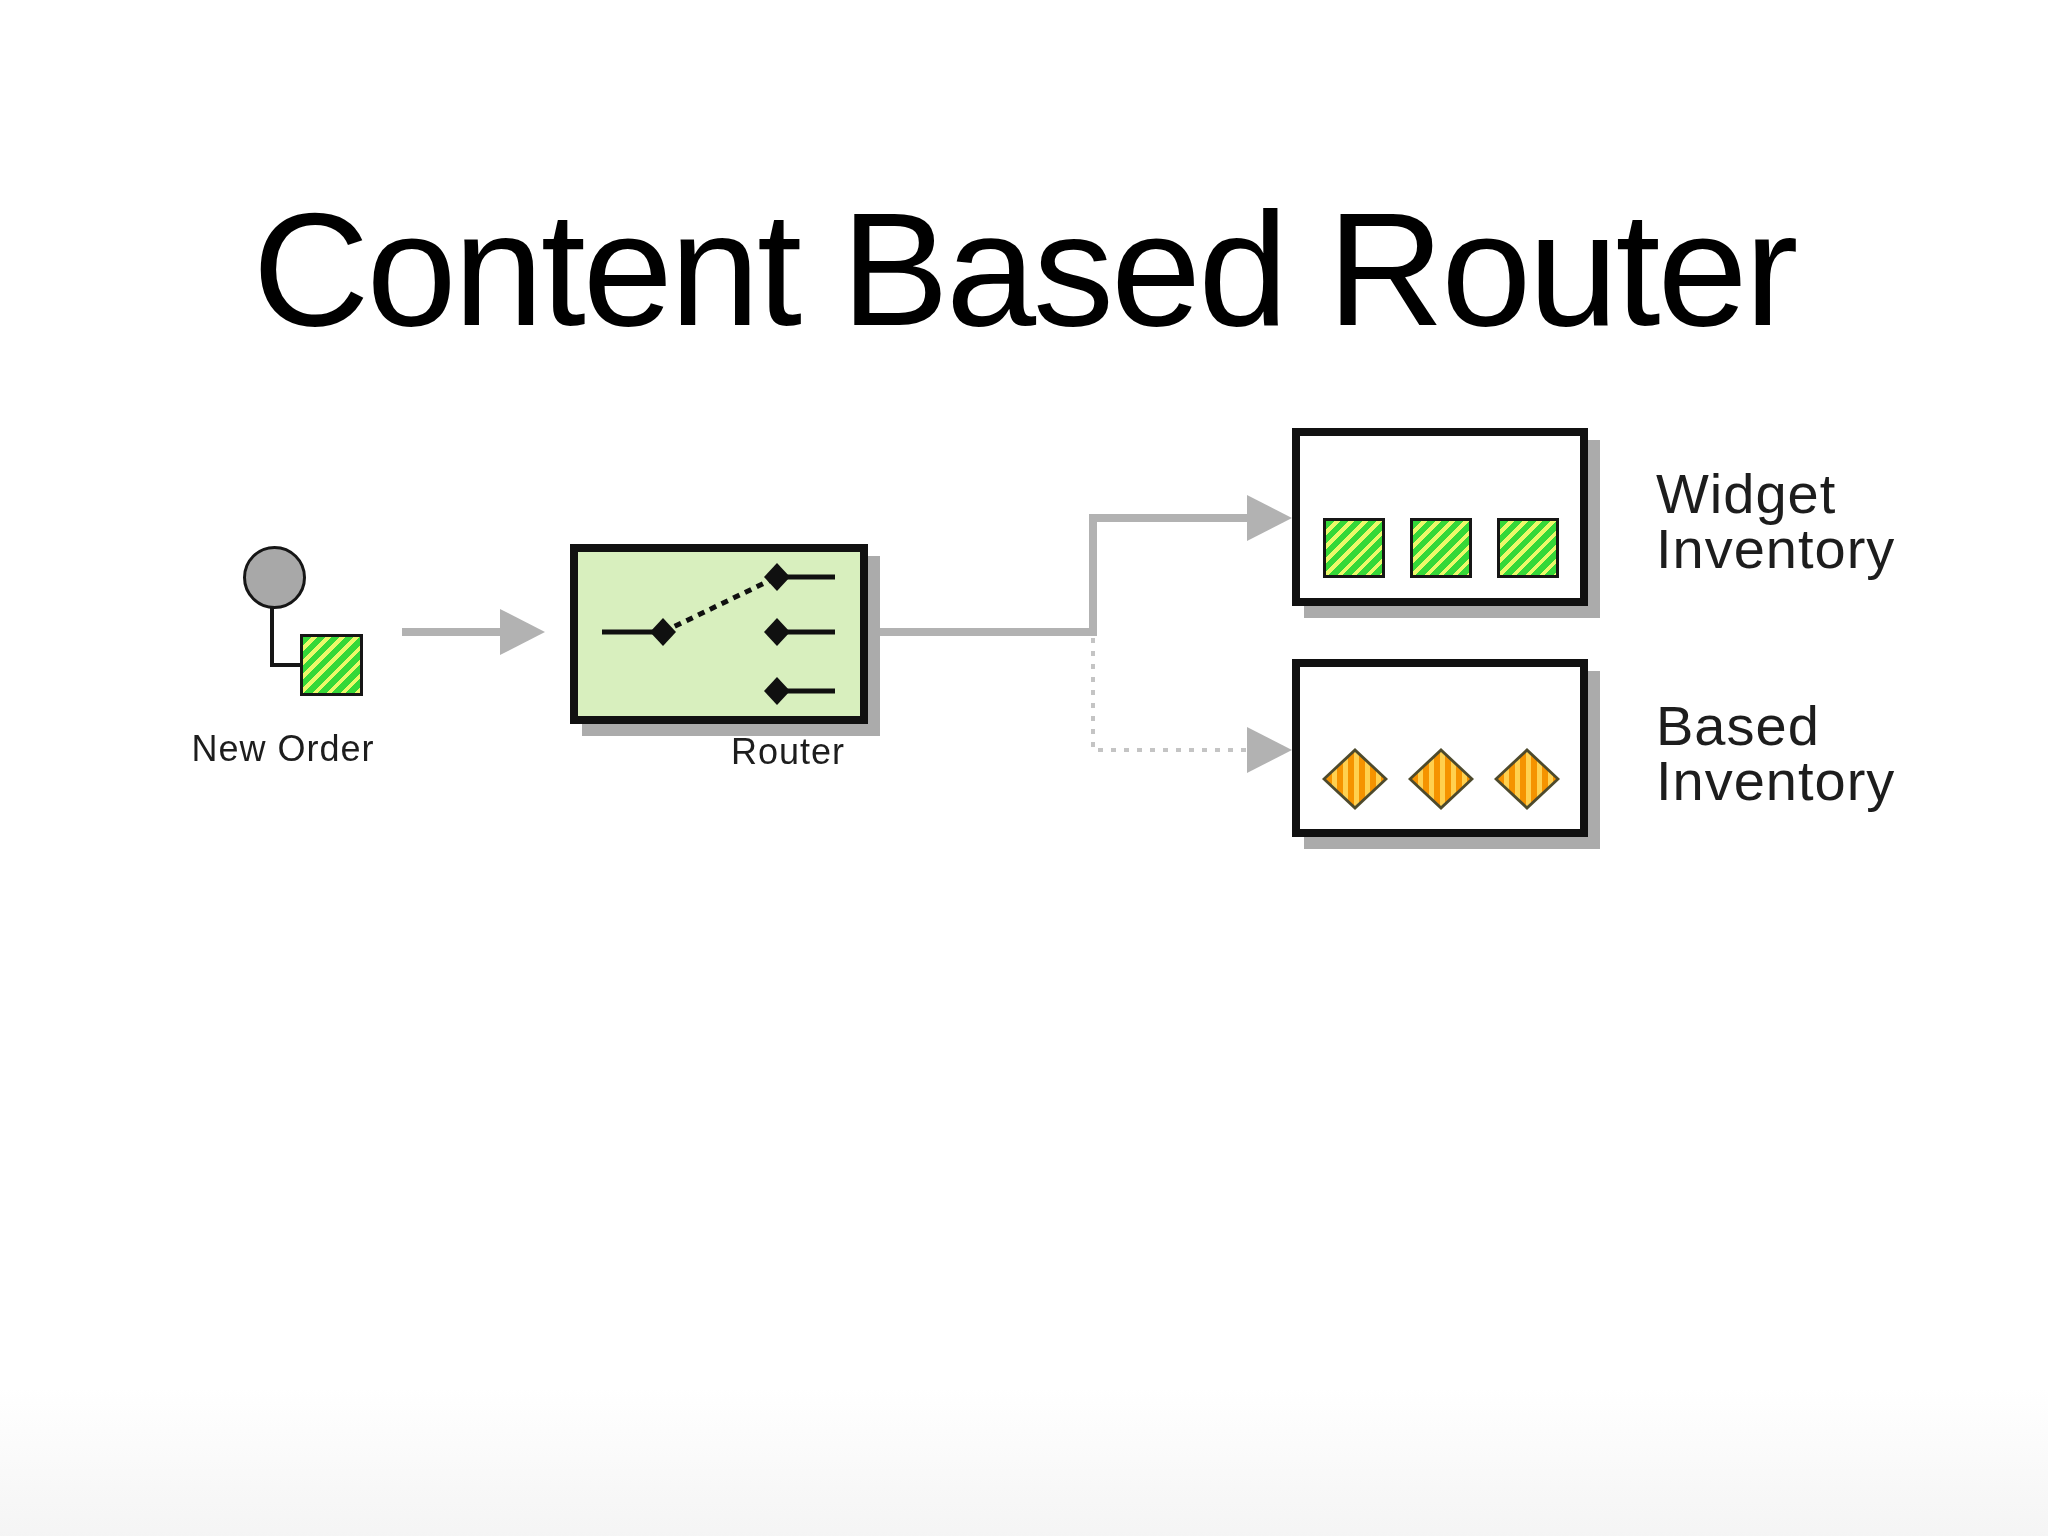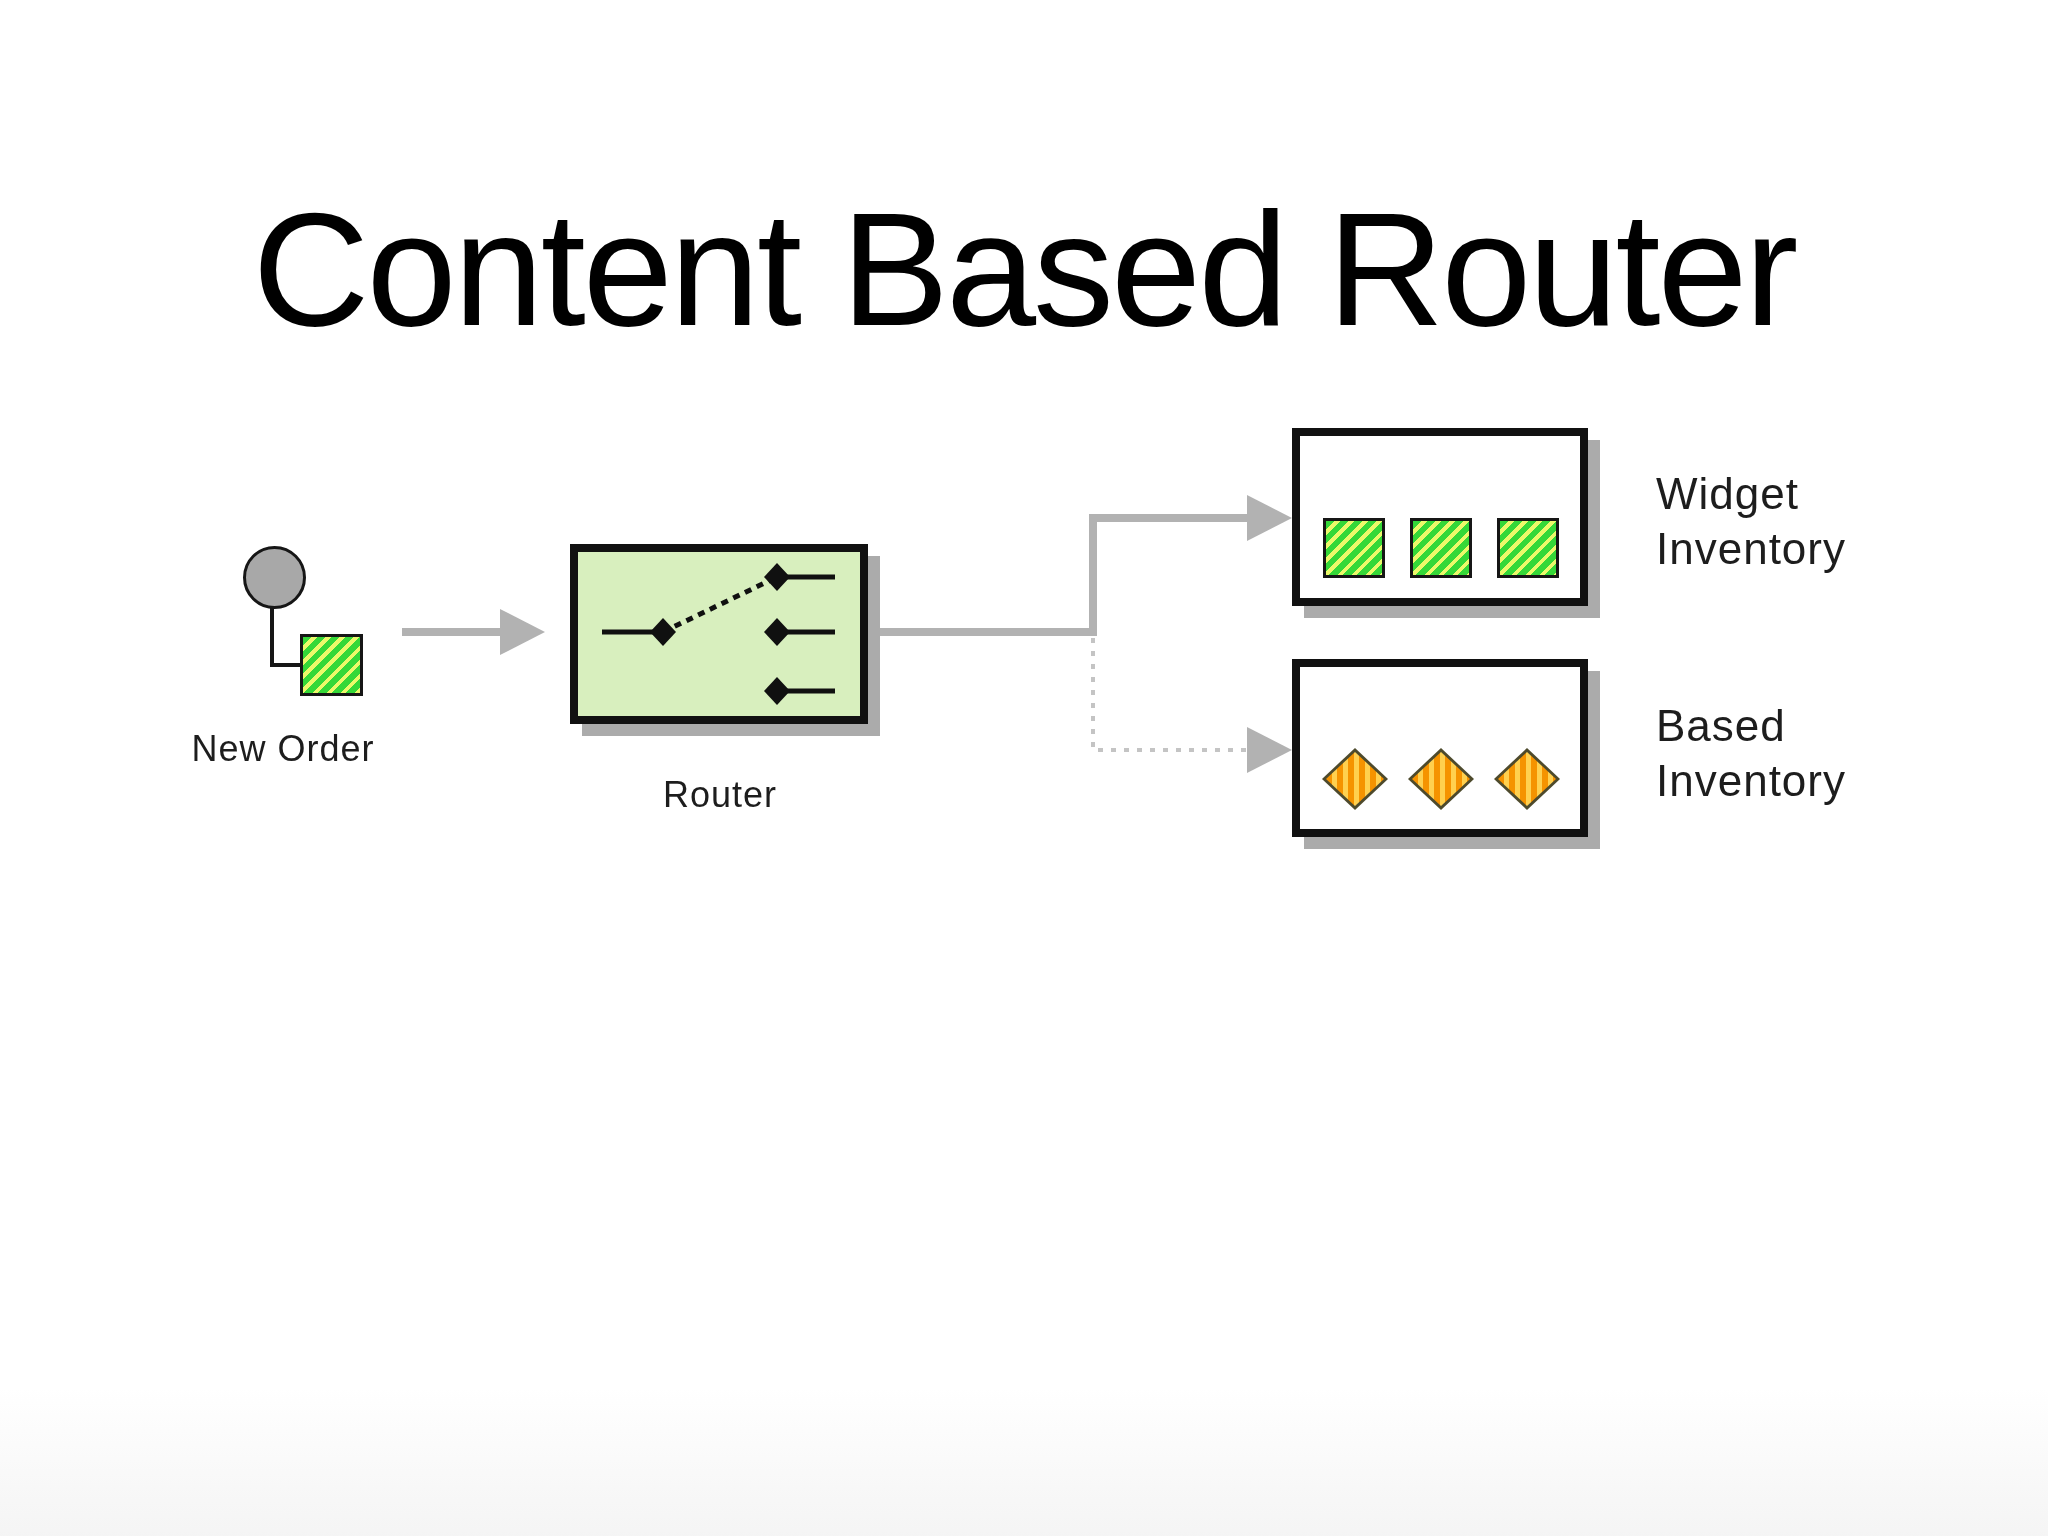--- a/index.html
+++ b/index.html
@@ -49,22 +49,22 @@
     clip-path:polygon(50% 0,100% 50%,50% 100%,0 50%);
     background:repeating-linear-gradient(90deg, var(--gadget_orange) 0 6px, var(--gadget_stripe) 6px 11px);
   }
   .dm-1 { left:22px; } .dm-2 { left:108px; } .dm-3 { left:194px; }
 
   
   .icon-label {
     position:absolute; font-size:36px; color:#1d1d1d; letter-spacing:1px; z-index:2;
   }
   .new-order-label { left:158px; top:692px; width:250px; text-align:center; }
-  .router-label   { left:595px; top:738px; width:250px; text-align:center; }
-  .inv-label { position:absolute; left:1656px; font-size:44px; line-height:55px; color:#1d1d1d; letter-spacing:1px; z-index:2; }
+  .router-label   { left:595px; top:695px; width:250px; text-align:right; }
+  .inv-label { position:absolute; left:1656px; font-size:56px; line-height:55px; color:#1d1d1d; letter-spacing:1px; z-index:2; }
   .widget-label { top:430px; } .gadget-label { top:662px; }
 
   
   .code {
     position:absolute; left:182px; top:920px; z-index:2;
     font-size:74px; line-height:86px; color:#000; white-space:pre;
   }
   .code .indent-1 { padding-left:60px; }
   .code .accent { color:var(--accent_blue); }
 </style>

